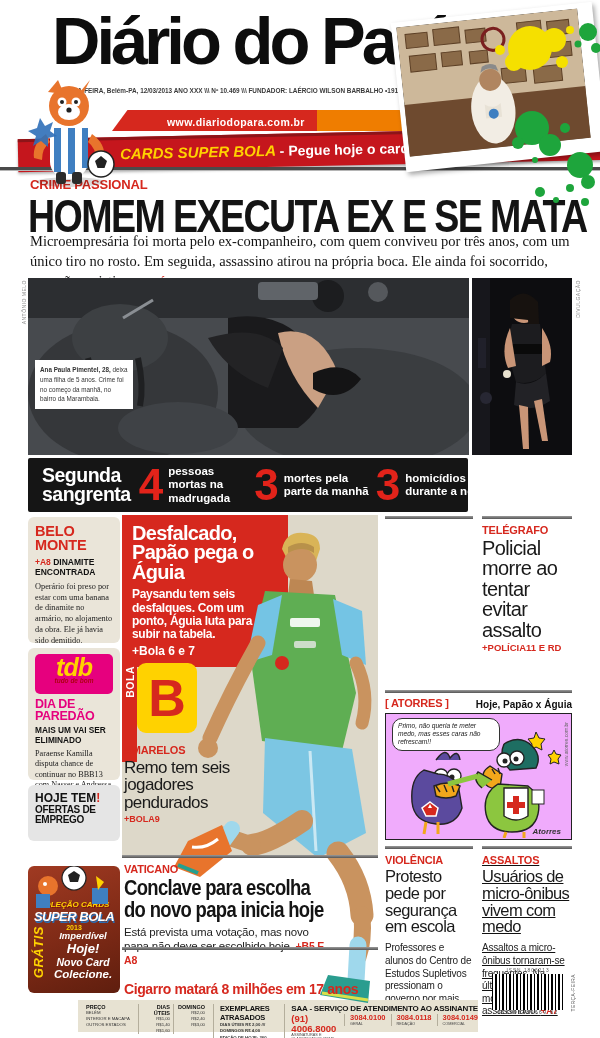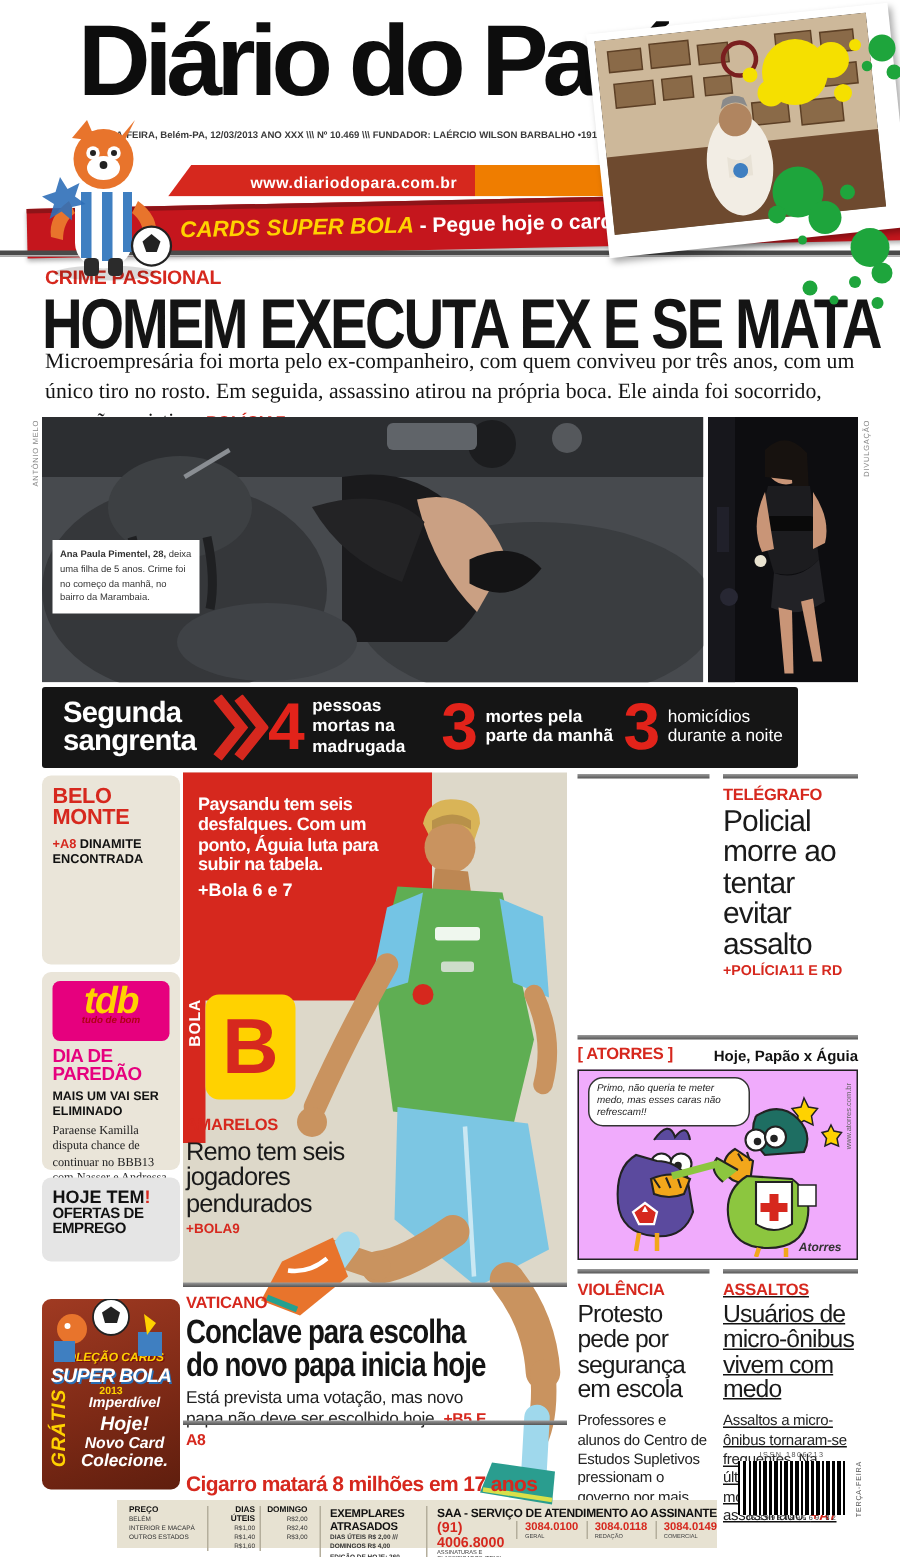--- a/index.html
+++ b/index.html
@@ -167,49 +167,50 @@
       <rect x="38" y="66" width="34" height="10" rx="4" fill="#0a0a0a"></rect>
       <path d="M44 104 q16 6 30 -9 l4 28 q-18 12 -36 4 Z" fill="#222226"></path>
       <path d="M47 127 l4 44 h6 l-1 -42 Z" fill="#c99577"></path>
       <path d="M62 123 l8 40 h6 l-6 -42 Z" fill="#c99577"></path>
       <path d="M70 50 q12 18 8 34 l-8 4 Z" fill="#c99577"></path>
       <path d="M38 50 q-10 22 -2 40 l8 -2 Z" fill="#c99577"></path>
       <circle cx="35" cy="96" r="4" fill="#e8e2d0"></circle>
     </svg>
   </div>
 
-  <div class="abs" style="left:28px;top:458px;width:504px;height:54px;background:#151515;border-radius:2px;display:flex;align-items:center;">
+  <div class="abs" style="left:28px;top:458px;width:440px;height:54px;background:#151515;border-radius:2px;display:flex;align-items:center;">
     <div style="margin-left:14px;color:#fff;font-weight:900;font-size:19.5px;line-height:.95;letter-spacing:-.5px;">
       <div>Segunda</div>
       <div>sangrenta</div>
     </div>
     <svg width="40" height="44" viewBox="0 0 40 44" style="margin-left:8px;">
       <path d="M6 2 L22 22 L6 42" stroke="#d6281e" stroke-width="7" fill="none"></path>
       <path d="M20 2 L36 22 L20 42" stroke="#d6281e" stroke-width="7" fill="none"></path>
     </svg>
     <div style="display:flex;align-items:center;">
       <span style="color:#e2231a;font-weight:900;font-size:44px;line-height:1;">4</span>
       <span style="color:#fff;font-weight:800;font-size:11.5px;line-height:1.15;width:86px;margin-left:5px;">pessoas mortas na madrugada</span>
     </div>
     <div style="display:flex;align-items:center;">
       <span style="color:#e2231a;font-weight:900;font-size:44px;line-height:1;">3</span>
       <span style="color:#fff;font-weight:800;font-size:11.5px;line-height:1.15;width:92px;margin-left:5px;">mortes pela parte da manhã</span>
     </div>
     <div style="display:flex;align-items:center;">
       <span style="color:#e2231a;font-weight:900;font-size:44px;line-height:1;">3</span>
-      <span style="color:#fff;font-weight:400;font-size:11.5px;line-height:1.15;width:84px;margin-left:5px;">homicídios durante a noite</span>
+      <span style="color:#fff;font-weight:700;font-size:11.5px;line-height:1.15;width:84px;margin-left:5px;">homicídios durante a noite</span>
     </div>
   </div>
 
   <div class="abs panel" style="left:28px;top:517px;width:92px;height:126px;padding:8px 7px;box-sizing:border-box;">
     <div class="kicker" style="font-size:14.5px;line-height:.95;">BELO MONTE</div>
     <div style="font-size:8.5px;font-weight:900;margin-top:4px;line-height:1.2;">
       <span class="red">+A8</span>
       <span>DINAMITE ENCONTRADA</span>
     </div>
+    <div class="serif" style="font-size:8.3px;line-height:1.3;margin-top:5px;color:#222;">Operário foi preso por estar com uma banana de dinamite no armário, no alojamento da obra. Ele já havia sido demitido.</div>
   </div>
 
   <div class="abs panel" style="left:28px;top:648px;width:92px;height:132px;padding:6px 7px;box-sizing:border-box;">
     <div style="width:78px;height:40px;background:#e6007e;border-radius:5px;text-align:center;">
       <div style="font-size:25px;font-weight:900;font-style:italic;color:#ffd200;line-height:1.05;letter-spacing:-1px;">tdb</div>
       <div style="font-size:6.5px;font-weight:900;font-style:italic;color:#b00016;margin-top:-3px;">tudo de bom</div>
     </div>
     <div style="font-size:12.5px;font-weight:900;color:#e6007e;line-height:.95;margin-top:5px;letter-spacing:-.3px;">DIA DE PAREDÃO</div>
     <div style="font-size:8.3px;font-weight:900;margin-top:3px;line-height:1.2;">MAIS UM VAI SER ELIMINADO</div>
     <div class="serif" style="font-size:8.2px;line-height:1.28;margin-top:3px;color:#222;">Paraense Kamilla disputa chance de continuar no BBB13 com Nasser e Andressa em mais um paredão triplo.</div>
@@ -242,20 +243,21 @@
     <div class="abs" style="left:22px;top:64px;width:66px;text-align:center;color:#fff;font-style:italic;font-weight:900;">
       <div style="font-size:9.5px;">Imperdível</div>
       <div style="font-size:13px;">Hoje!</div>
       <div style="font-size:10.5px;">Novo Card</div>
       <div style="font-size:11.5px;">Colecione.</div>
     </div>
   </div>
 
   <div class="abs" style="left:122px;top:515px;width:256px;height:342px;background:#ddd8c9;"></div>
   <div class="abs" style="left:122px;top:515px;width:166px;height:152px;background:#d6281e;padding:9px 10px;box-sizing:border-box;z-index:4;">
+    <div style="color:#fff;font-weight:900;font-size:20px;line-height:.97;letter-spacing:-.7px;">Desfalcado, Papão pega o Águia</div>
     <div style="color:#fff;font-weight:700;font-size:12px;line-height:1.12;margin-top:6px;letter-spacing:-.3px;">Paysandu tem seis desfalques. Com um ponto, Águia luta para subir na tabela.</div>
     <div style="color:#fff;font-weight:900;font-size:12px;margin-top:2px;">+Bola 6 e 7</div>
   </div>
 
   <svg class="abs" style="left:170px;top:513px;z-index:5;" width="210" height="495" viewBox="0 0 210 495">
     <path d="M112 36 q4 -18 22 -16 q16 1 16 16 l-4 12 q-16 -10 -30 -4 Z" fill="#d9b457"></path>
     <circle cx="130" cy="52" r="17" fill="#c9935f"></circle>
     <path d="M118 40 q14 -8 26 0 l0 -6 q-12 -8 -26 0 Z" fill="#b8914a"></path>
     <path d="M120 66 l22 2 2 14 -26 0 Z" fill="#bd8753"></path>
     <polygon points="95,78 165,82 186,180 172,238 92,228 80,140" fill="#5fae53"></polygon>

